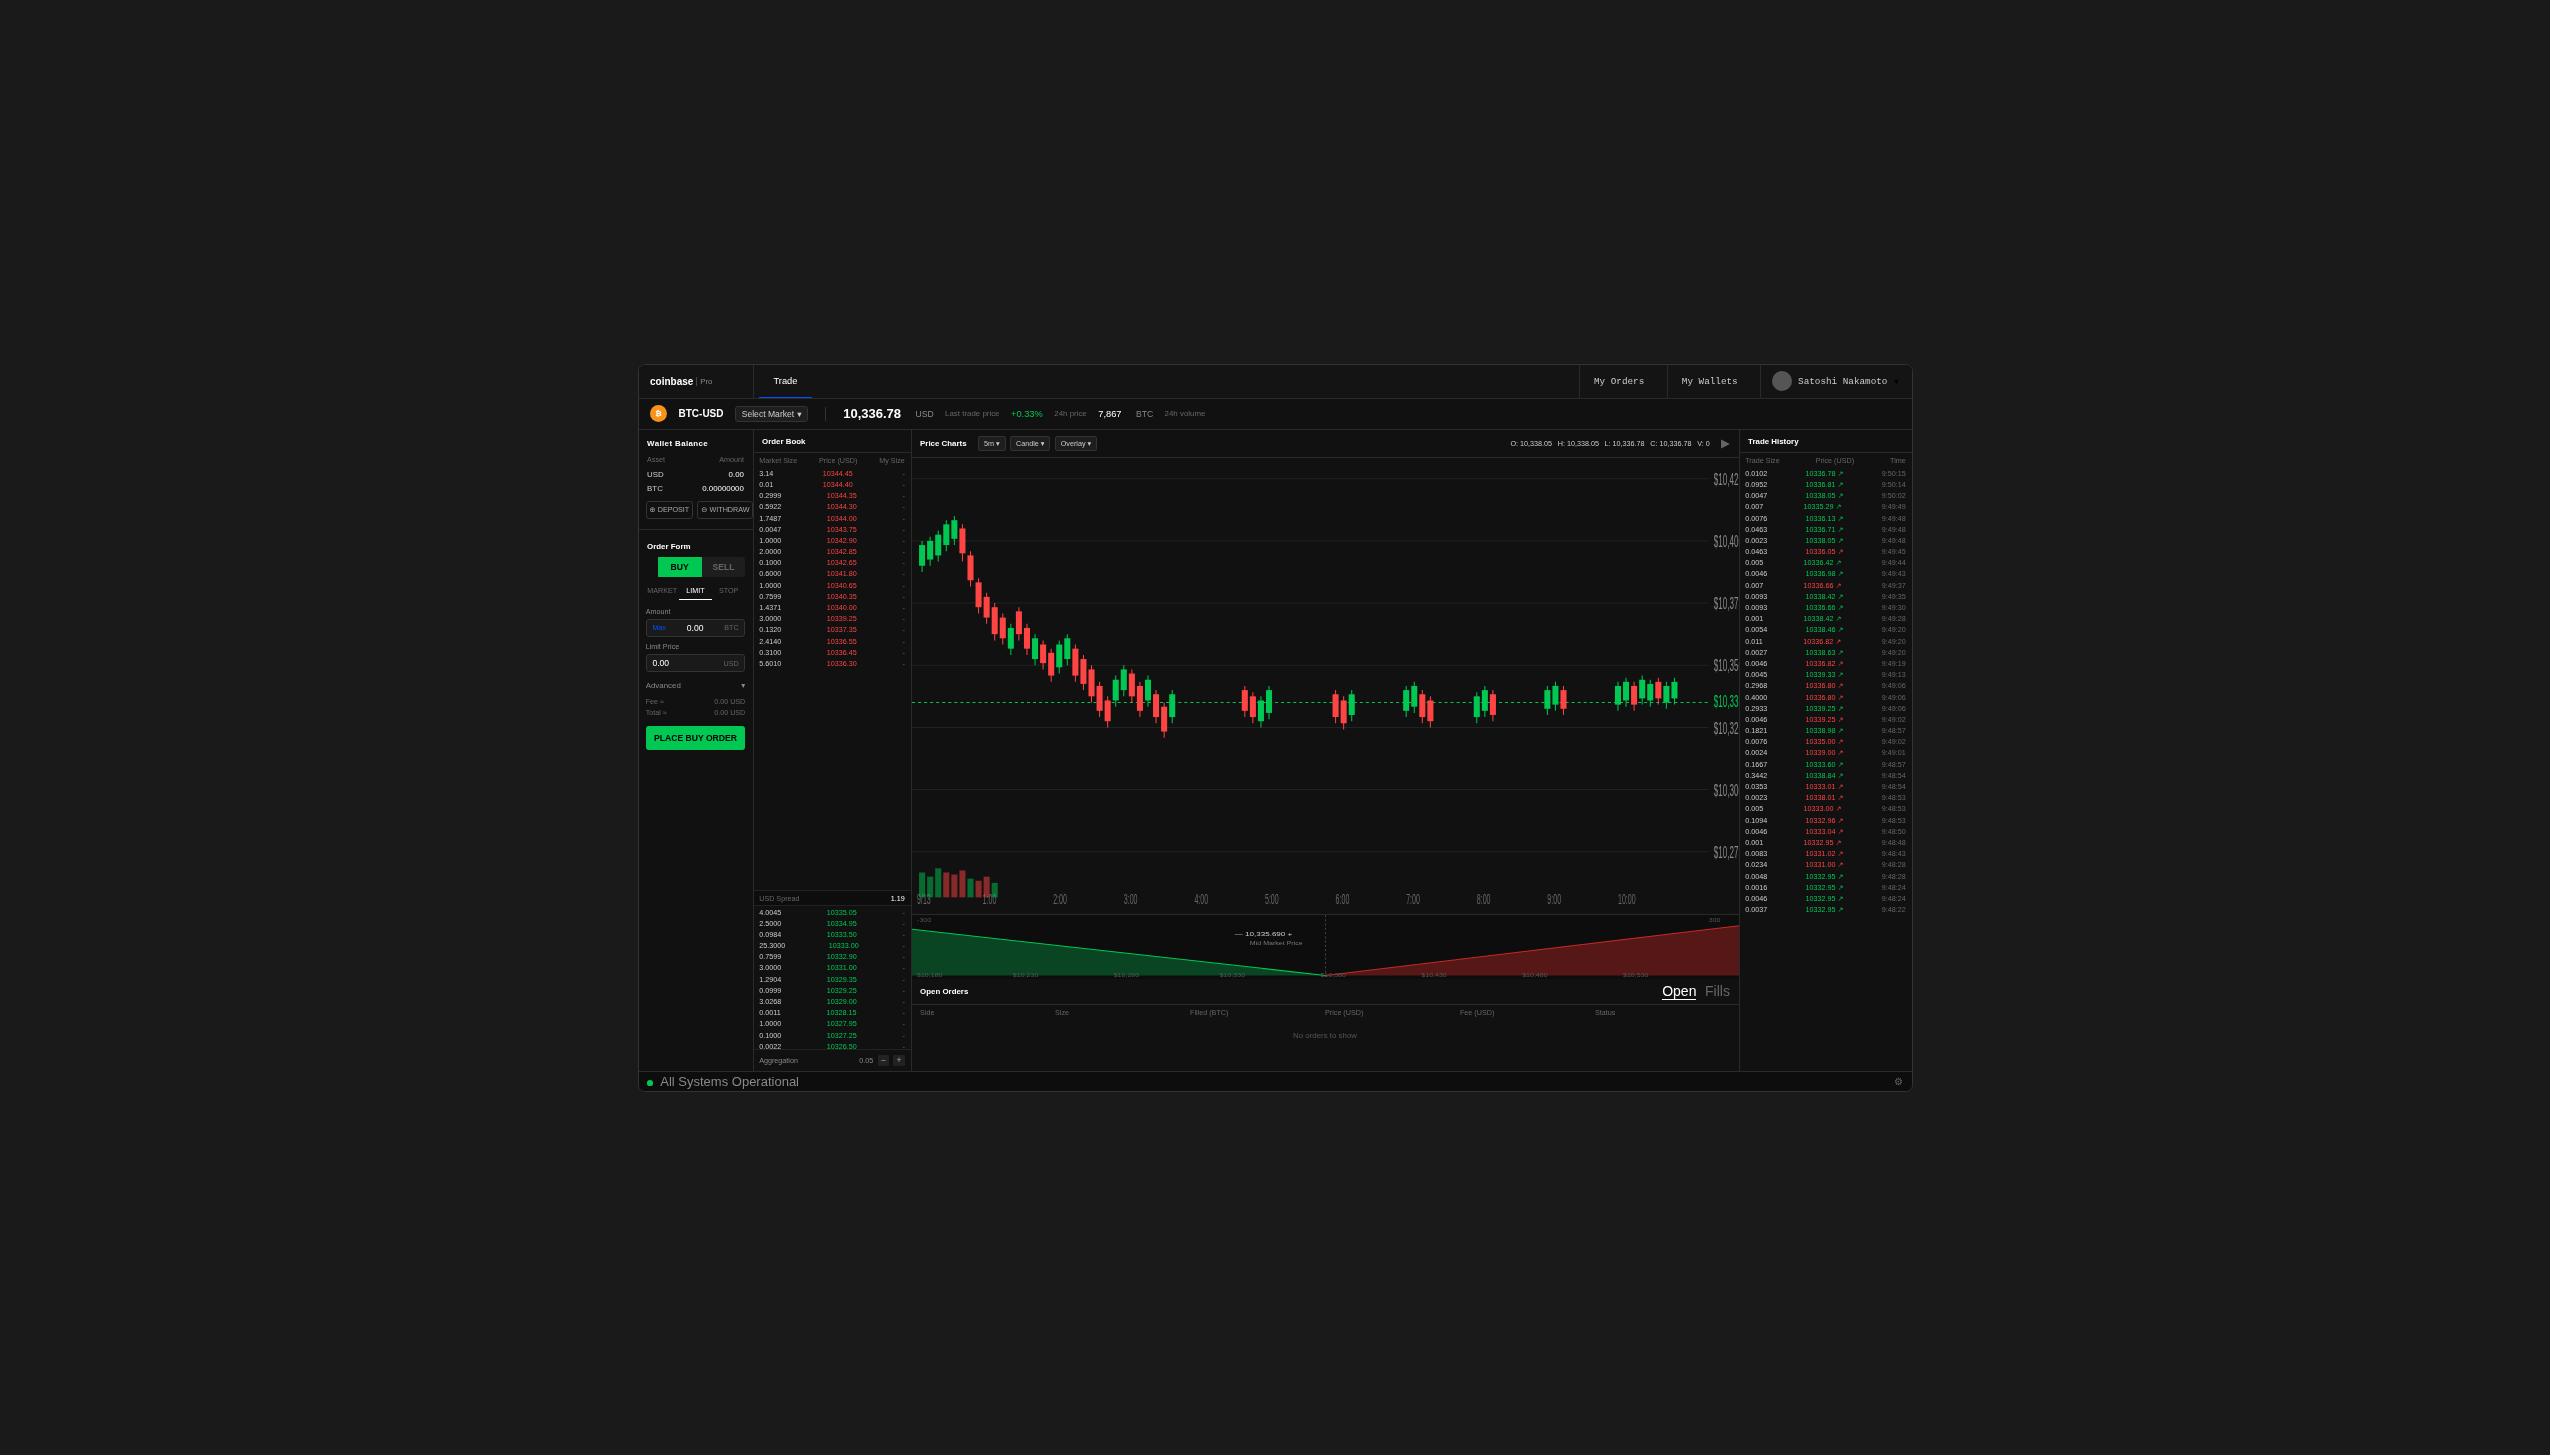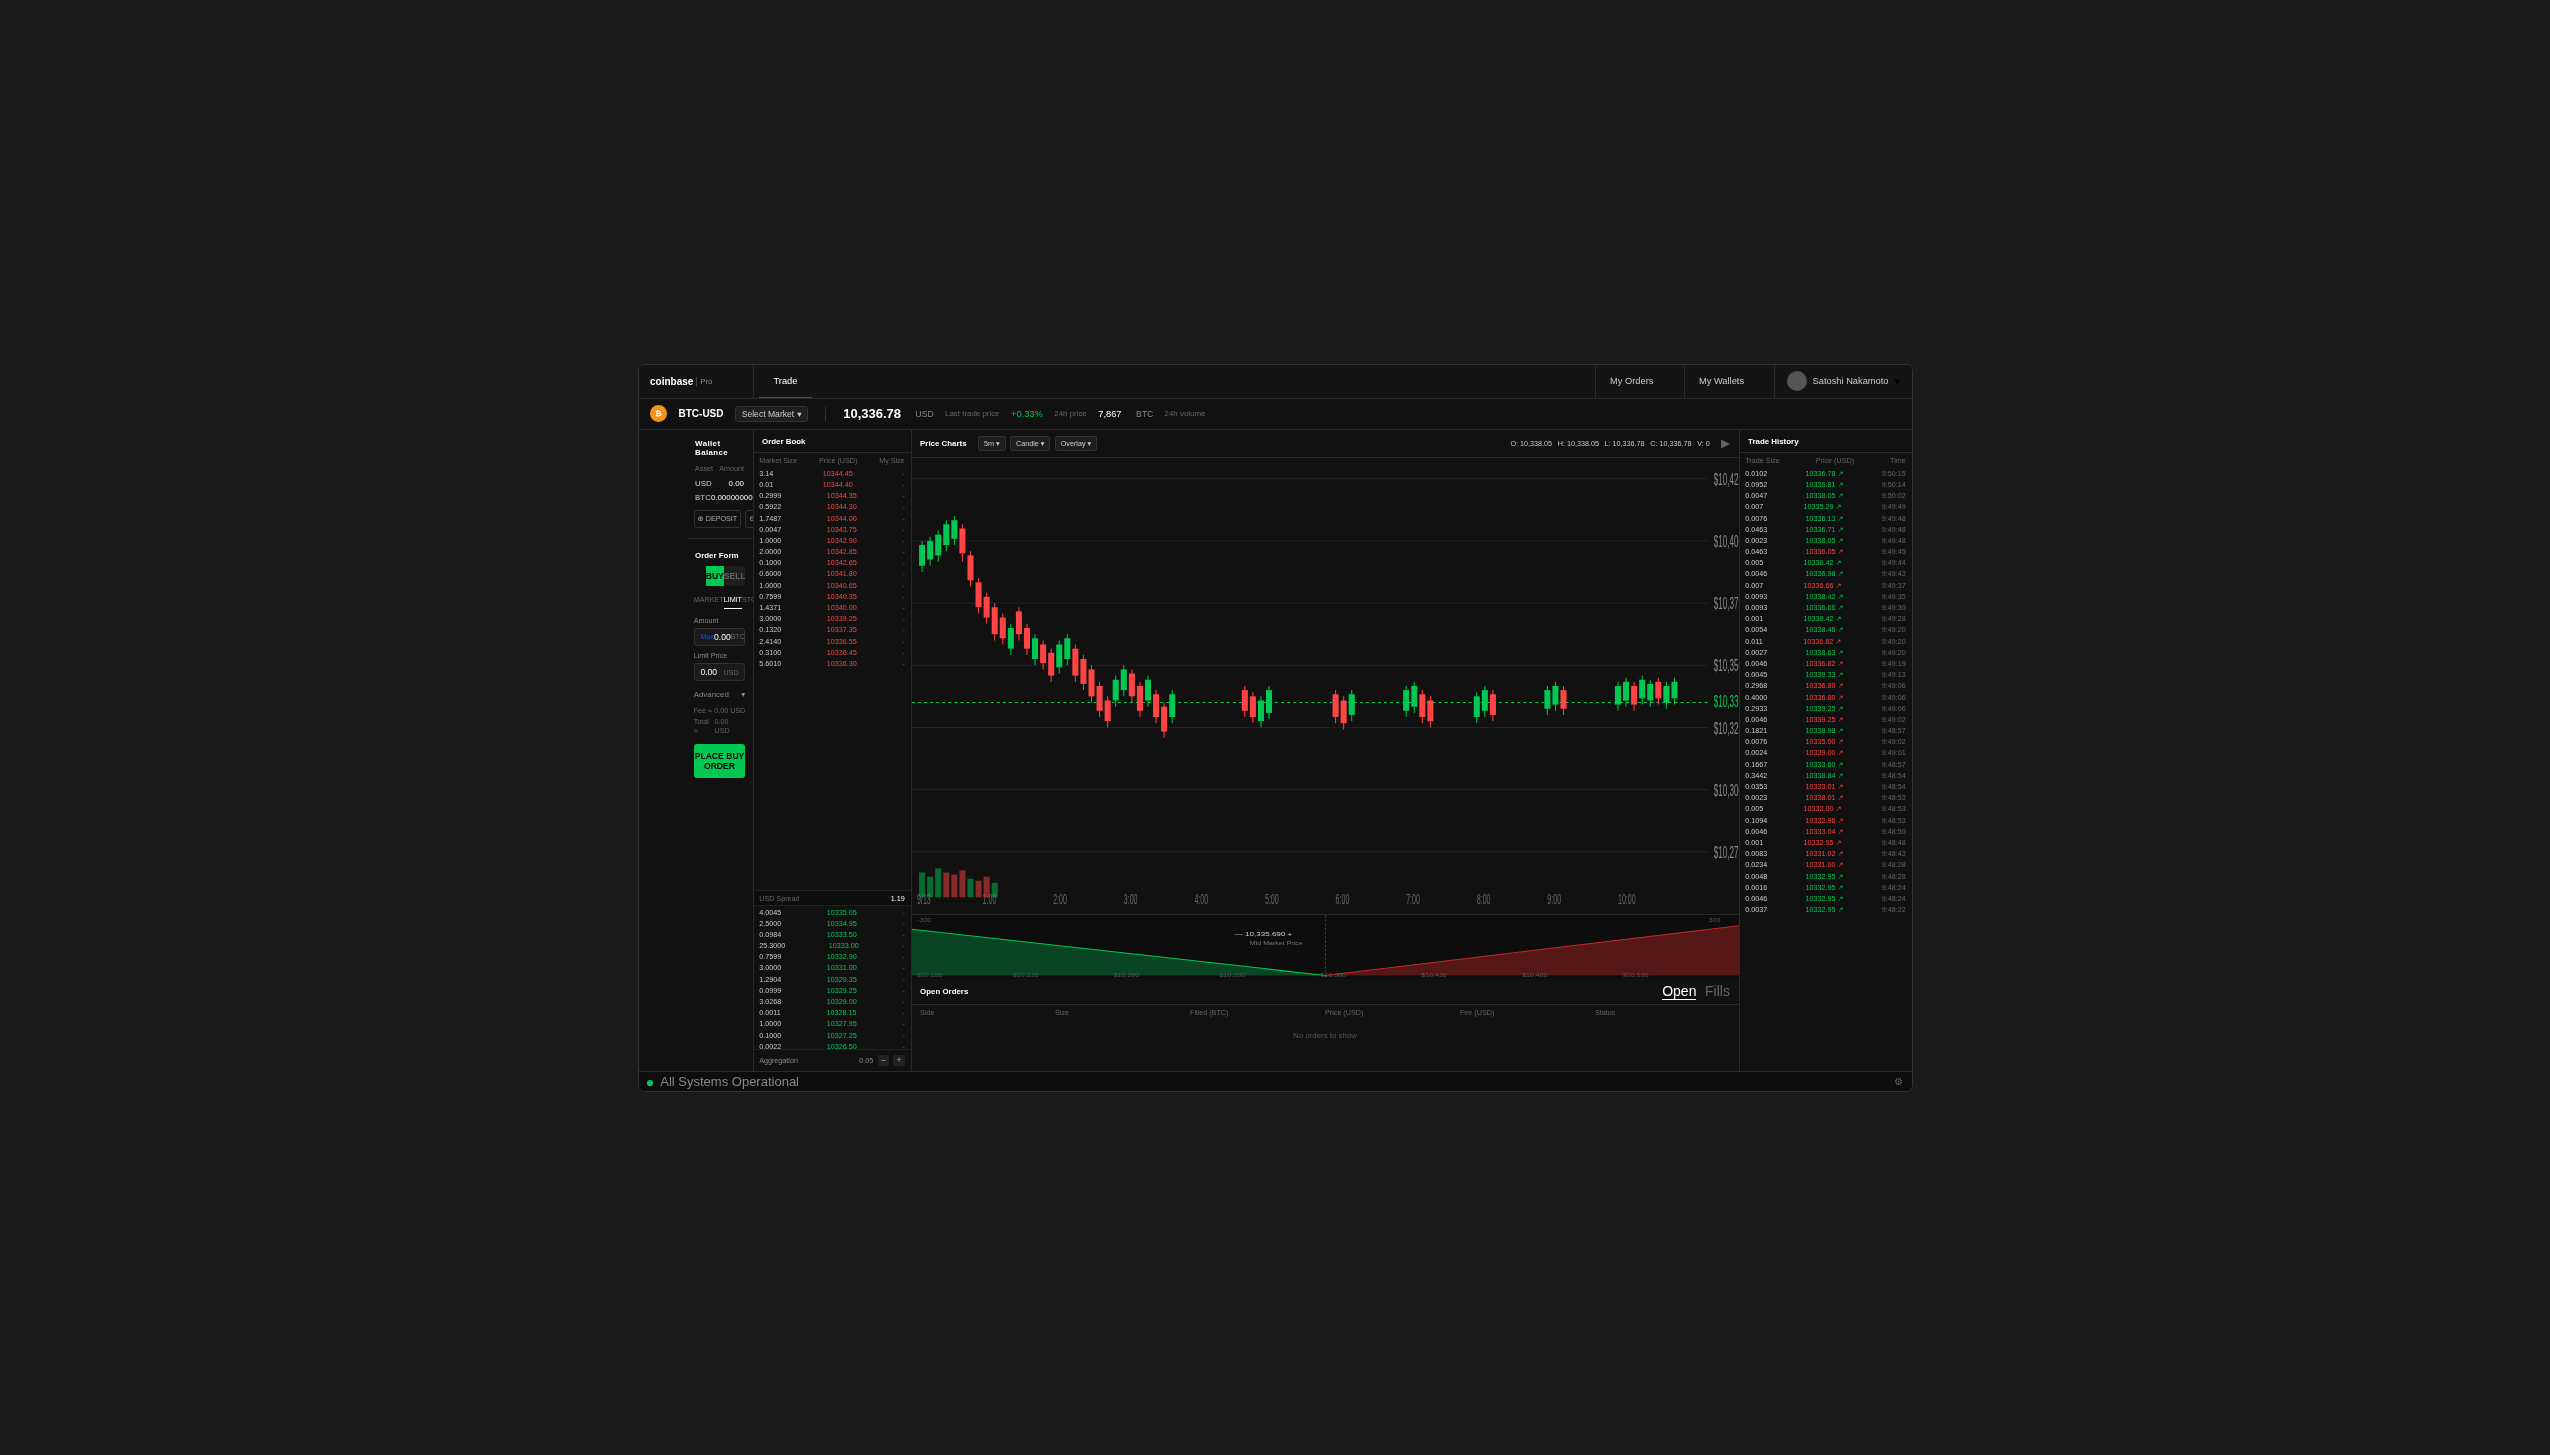--- a/index.html
+++ b/index.html
@@ -61,22 +61,23 @@
       align-items: center;
       font-size: 9.3px;
       color: #fff;
       border-bottom: 1.4px solid #0052ff;
       cursor: pointer;
     }
     .header-right {
       margin-left: auto;
       display: flex;
       align-items: flex-end;
-      gap: 16px;
+      gap: 8px;
       height: 100%;
+      font-family: Liberation Mono, monospace;
     }
     .header-btn {
       padding: 0 14.3px;
       height: 100%;
       display: flex;
       align-items: center;
       font-size: 9.3px;
       color: #ccc;
       border-left: 0.7px solid #2a2a2a;
       cursor: pointer;
@@ -147,21 +148,20 @@
     }
     
     .sidebar {
       width: 115px;
       background: #111;
       border-right: 0.7px solid #2a2a2a;
       display: flex;
       flex-direction: column;
       flex-shrink: 0;
       overflow-y: auto;
-      padding-left: 48px;
     }
     .sidebar-section-title {
       font-size: 7.9px;
       font-weight: 600;
       color: #fff;
       padding: 8.6px 8.6px 4.3px;
       letter-spacing: 0.4px;
     }
     .wallet-table { width: 100%; }
     .wallet-header {

